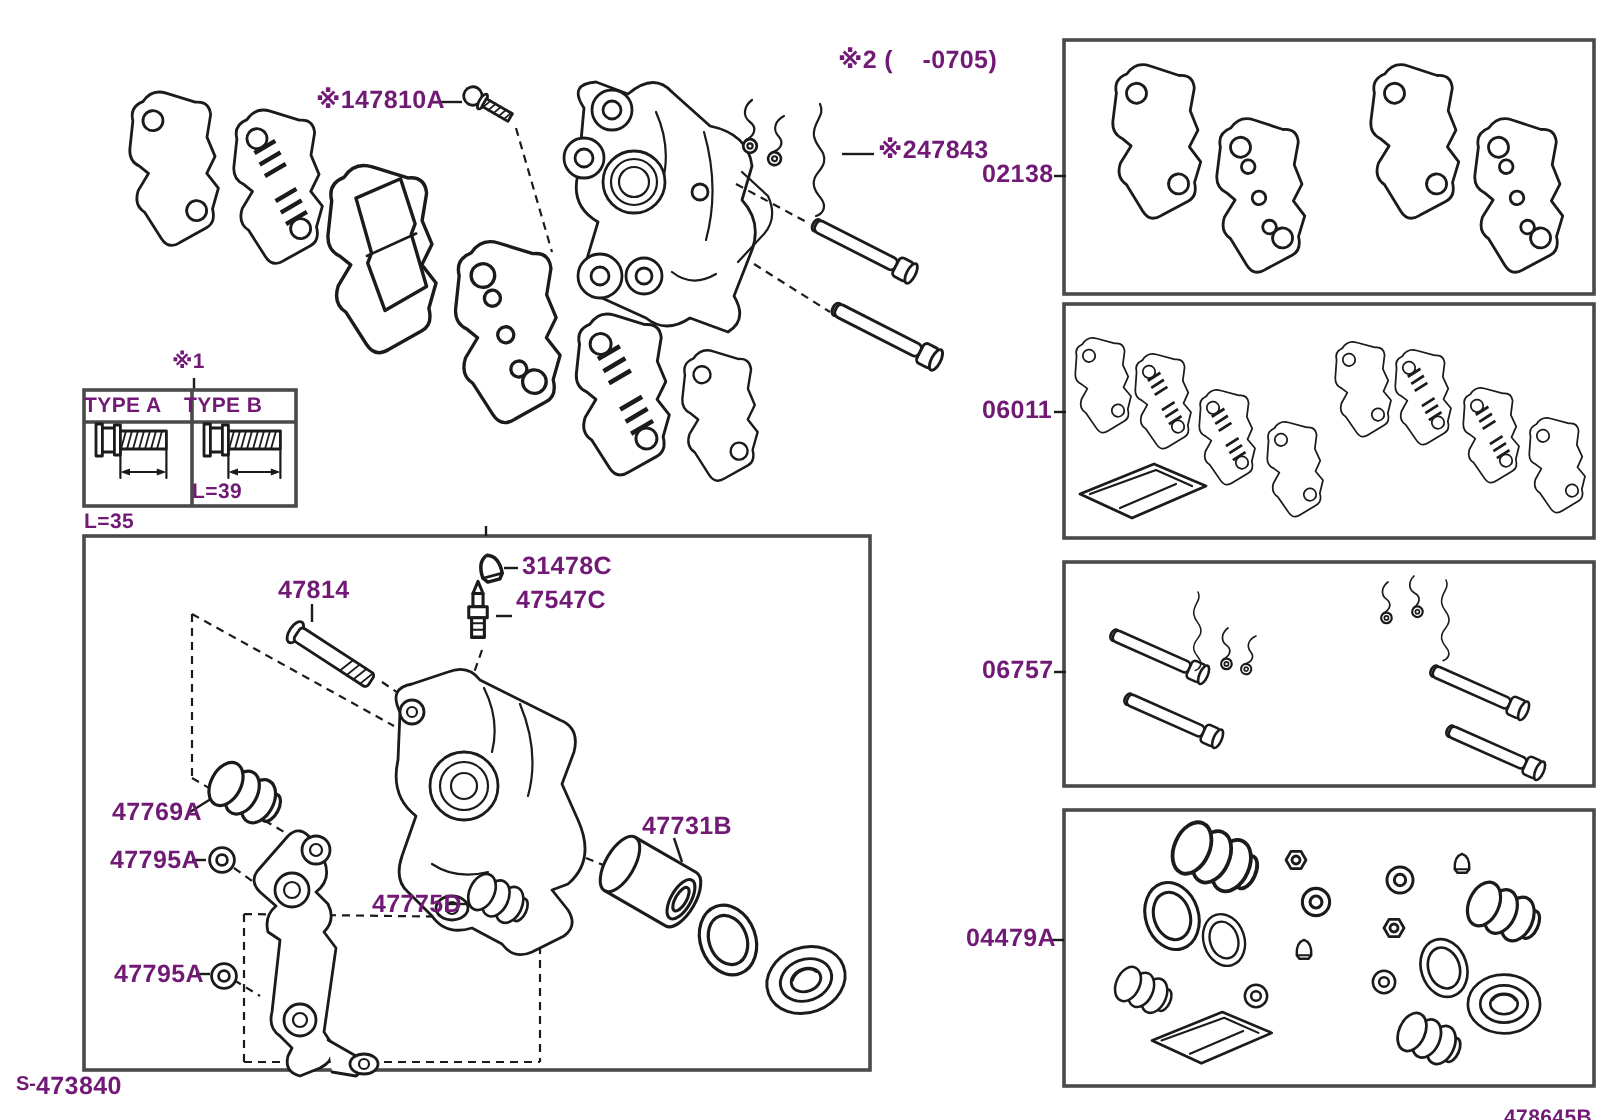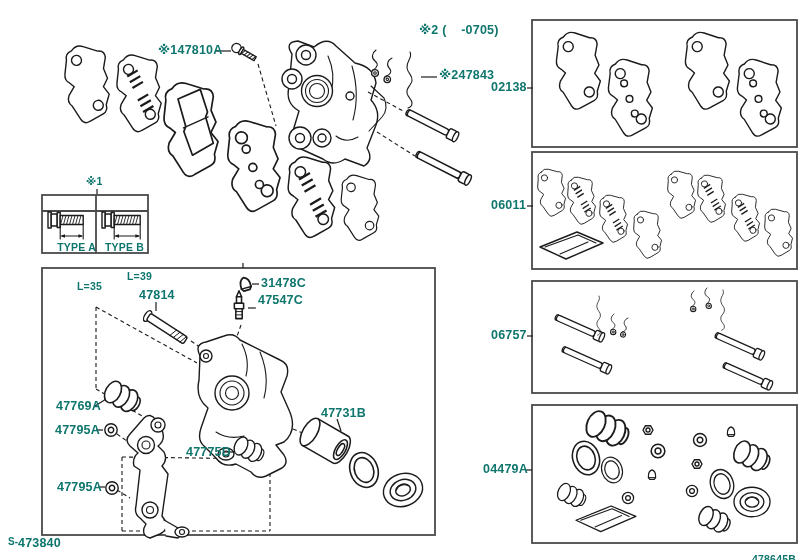--- a/index.html
+++ b/index.html
@@ -1,22 +1,22 @@
 <!DOCTYPE html>
 <html><head>
 <meta charset="utf-8">
 <style>
   html,body{margin:0;padding:0;background:#fff;}
   #stage{position:relative;width:811px;height:560px;background:#fff;overflow:hidden;
          font-family:"Liberation Sans","DejaVu Sans",sans-serif;}
   #art{position:absolute;left:0;top:0;}
-  .lbl{position:absolute;font-weight:bold;font-size:12.5px;line-height:1.06;color:#0f766e;
+  .lbl{position:absolute;font-weight:bold;font-size:12.5px;line-height:1.06;color:#701a75;
        letter-spacing:.2px;white-space:pre;z-index:5;}
   .sm{font-size:10.5px;}
-  .ctr{text-align:right;margin-top:44px;}
+  .ctr{text-align:left;}
   .pre{white-space:pre;}
   .sprefix{font-size:10px;vertical-align:2px;letter-spacing:0;}
   svg .ln{stroke:#1b1b1b;stroke-width:1.4;fill:#fff;stroke-linejoin:round;stroke-linecap:round;}
   svg .ln2{stroke:#1b1b1b;stroke-width:1.1;fill:none;stroke-linejoin:round;stroke-linecap:round;}
   svg .box{stroke:#4a4a4a;stroke-width:1.8;fill:none;}
   svg .ld{stroke:#1b1b1b;stroke-width:1.2;fill:none;}
   svg .dsh{stroke:#1b1b1b;stroke-width:1.1;fill:none;stroke-dasharray:4 3;}
   svg .slot{stroke:#1b1b1b;stroke-width:2.2;fill:none;}
   svg .thr{stroke:#1b1b1b;stroke-width:.9;fill:none;}
 </style>
@@ -357,19 +357,19 @@
 <div class="lbl" style="left:139px;top:289px">47814</div>
 <div class="lbl" style="left:56px;top:400px">47769A</div>
 <div class="lbl" style="left:55px;top:424px">47795A</div>
 <div class="lbl" style="left:57px;top:481px">47795A</div>
 <div class="lbl" style="left:186px;top:446px">47775D</div>
 <div class="lbl" style="left:321px;top:407px">47731B</div>
 
 <div class="lbl sm" style="left:86px;top:176px">※1</div>
 <div class="lbl sm ctr" style="left:42px;top:198px;width:54px">TYPE A</div>
 <div class="lbl sm ctr" style="left:92px;top:198px;width:52px">TYPE B</div>
-<div class="lbl sm ctr" style="left:42px;top:237px;width:60px">L=35</div>
-<div class="lbl sm ctr" style="left:96px;top:227px;width:56px">L=39</div>
+<div class="lbl sm ctr" style="left:42px;top:256px;width:60px">L=35</div>
+<div class="lbl sm ctr" style="left:96px;top:241px;width:56px">L=39</div>
 
 <div class="lbl" style="left:8px;top:537px"><span class="sprefix">S-</span><span>473840</span></div>
 <div class="lbl sm" style="left:752px;top:554px">478645B</div>
 
 </div>
 
 </body></html>

